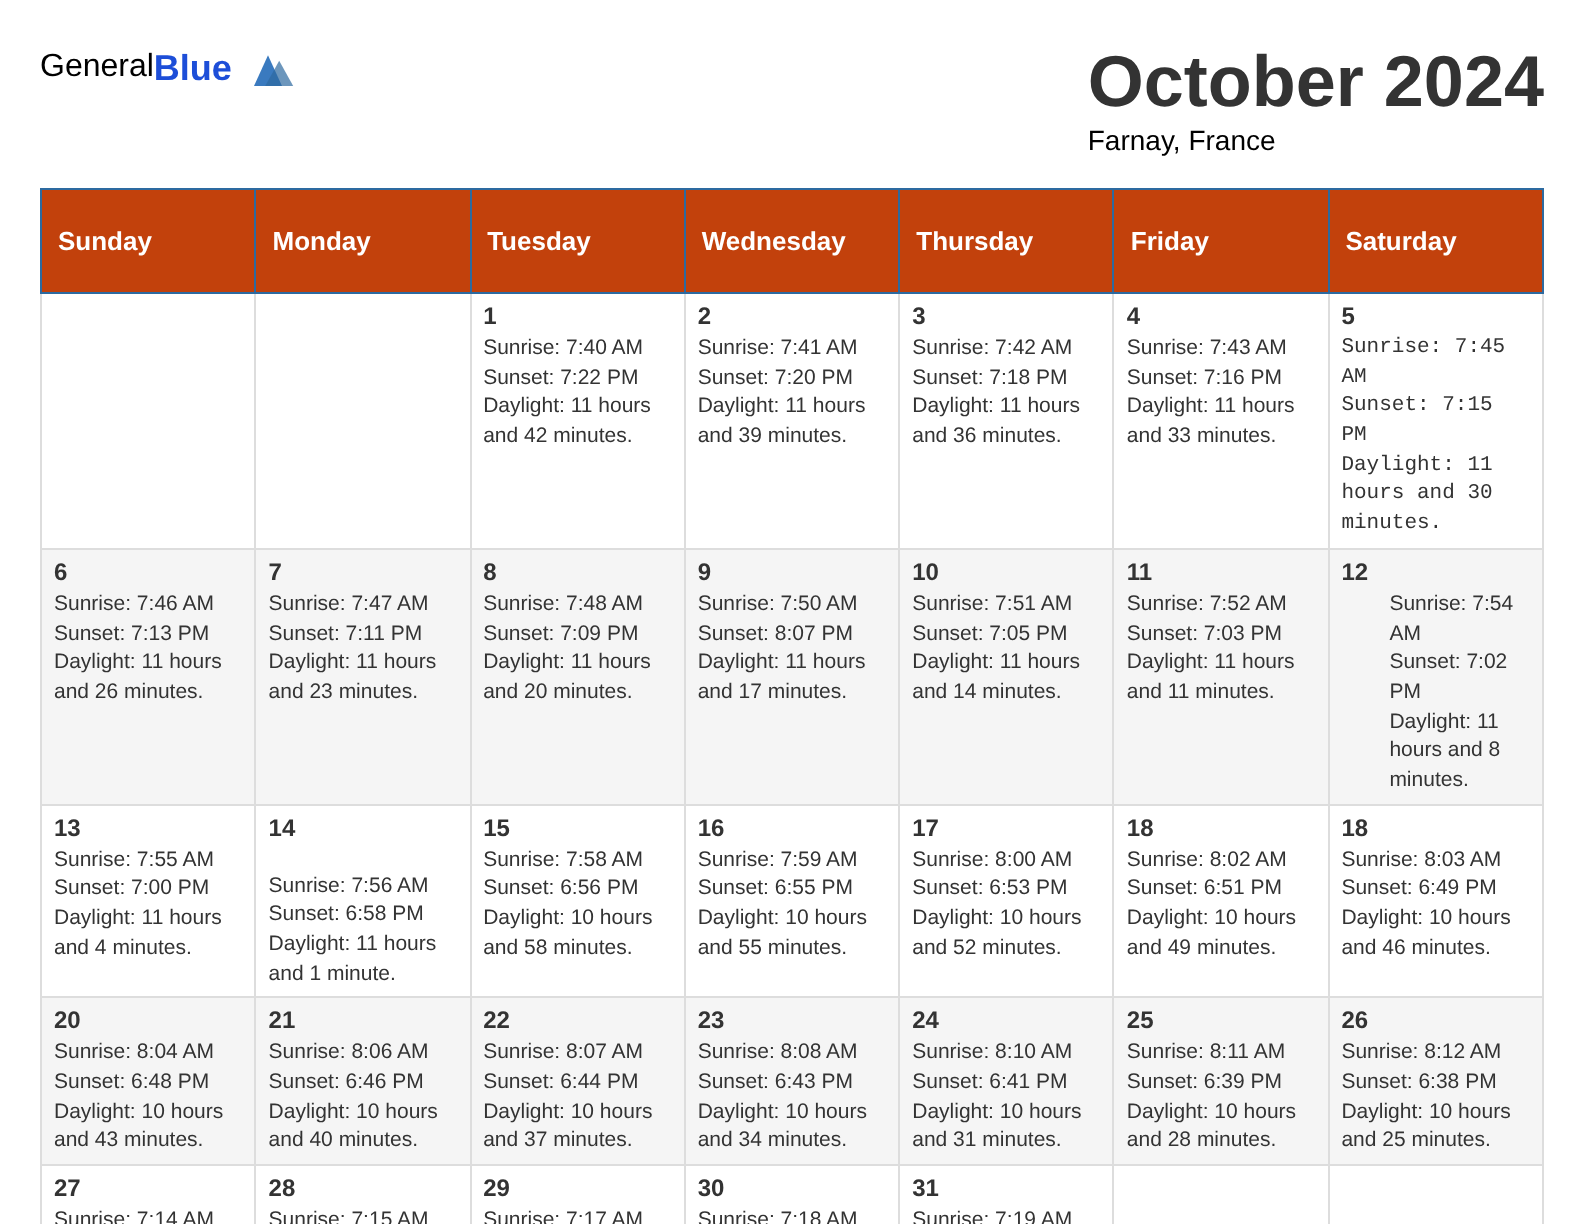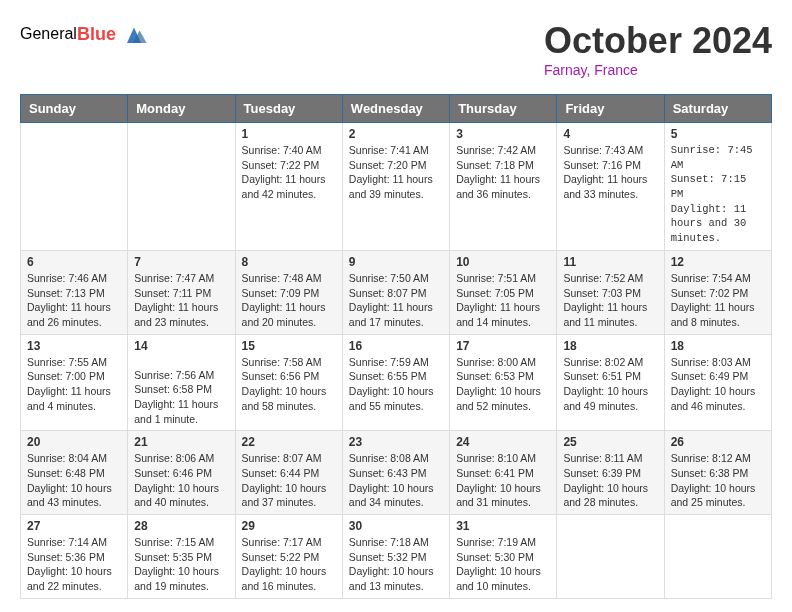--- a/index.html
+++ b/index.html
@@ -20,50 +20,50 @@
       display: flex;
       align-items: center;
     }
     .logo-text {
       display: flex;
       line-height: 1.1;
     }
     .logo-blue {
       font-size: 18px;
       font-weight: bold;
-      color: #ef4444;
+      color: #1d4ed8;
     }
     .logo-icon {
       width: 28px;
       height: 28px;
       margin-left: 4px;
       margin-top: 2px;
     }
     .title-section {
     }
     .month-title {
       font-size: 36px;
       font-weight: bold;
       color: #333;
     }
     .location {
       font-size: 14px;
-      color: #a21caf;
+      color: #000000;
     }
     .calendar {
       width: 100%;
       border-collapse: collapse;
       border: 1px solid #ccc;
     }
     .calendar th {
-      background-color: #737373;
+      background-color: #c2410c;
       color: white;
       font-size: 13px;
       font-weight: bold;
-      padding: 6px 8px;
+      padding: 18px 8px;
       text-align: left;
       border: 1px solid #2d6aa0;
     }
     .calendar td {
       vertical-align: top;
       border: 1px solid #ddd;
       padding: 4px 6px;
       width: 106px;
       min-height: 80px;
       font-size: 10.5px;
@@ -186,21 +186,21 @@
 Daylight: 11 hours and 14 minutes.</div>
         </td>
         <td>
           <span class="day-number">11</span>
           <div class="day-info" style="white-space: pre-line;">Sunrise: 7:52 AM
 Sunset: 7:03 PM
 Daylight: 11 hours and 11 minutes.</div>
         </td>
         <td>
           <span class="day-number">12</span>
-          <div class="day-info" style="white-space: pre-line;">Sunrise: 7:54 AM
+          <div class="day-info" style="white-space: pre-line; margin-left: 24px;">Sunrise: 7:54 AM
 Sunset: 7:02 PM
 Daylight: 11 hours and 8 minutes.</div>
         </td>
       </tr>
       <tr>
         <td>
           <span class="day-number">13</span>
           <div class="day-info" style="white-space: pre-line;">Sunrise: 7:55 AM
 Sunset: 7:00 PM
 Daylight: 11 hours and 4 minutes.</div>

